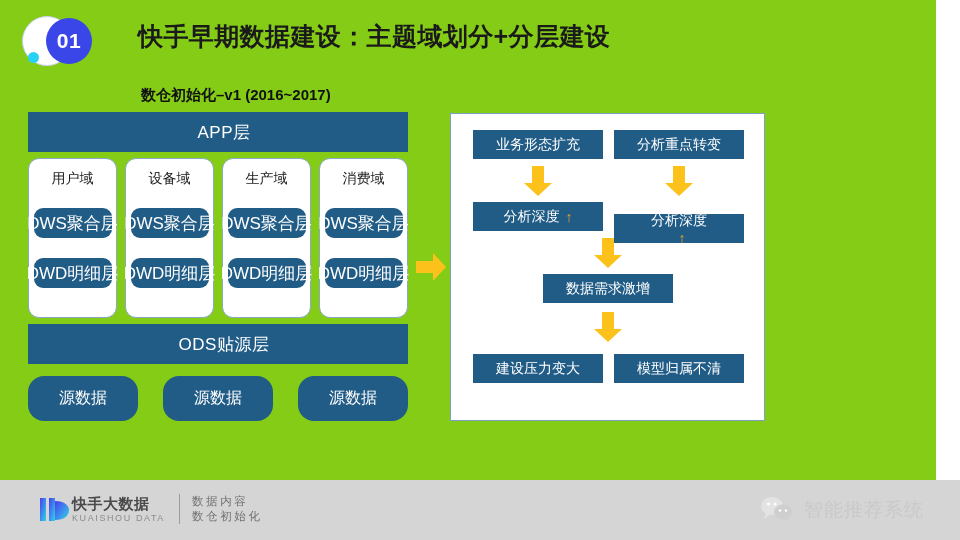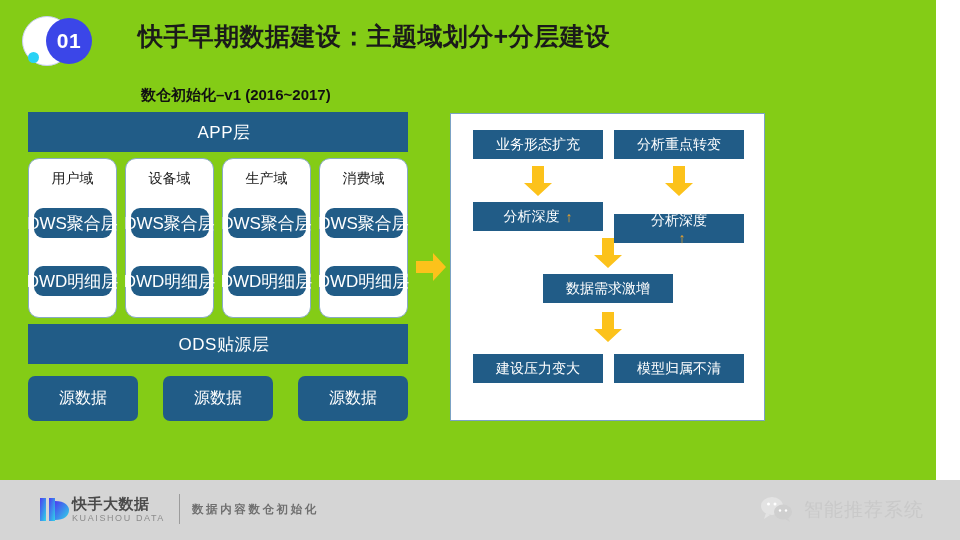--- a/index.html
+++ b/index.html
@@ -62,28 +62,28 @@
     padding-top: 11px;
   }
   .domain-title { font-size: 14px; color: #1a1a1a; }
   .sub-box {
     width: 78px; height: 30px; background: #215c87; border-radius: 9px;
     color: #ffffff; font-size: 17px;
     display: flex; align-items: center; justify-content: center;
     white-space: nowrap;
   }
   .sub-dws { margin-top: 20px; }
-  .sub-dwd { margin-top: 28px; }
+  .sub-dwd { margin-top: 20px; }
 
   #source-row {
     position: absolute; left: 0; top: 290px; width: 380px; height: 45px;
     display: flex; justify-content: space-between;
   }
   .source-box {
-    width: 110px; height: 45px; background: #215c87; border-radius: 7px;
+    width: 110px; height: 45px; background: #215c87; border-radius: 16px;
     color: #ffffff; font-size: 16px;
     display: flex; align-items: center; justify-content: center;
   }
 
   
   #mid-arrow { position: absolute; left: 414px; top: 250px; width: 34px; height: 34px; }
 
   
   #right-panel {
     position: absolute; left: 450px; top: 113px; width: 315px; height: 308px;
@@ -114,21 +114,21 @@
   #footer {
     position: absolute; left: 0; top: 480px; width: 960px; height: 60px;
     background: #d5d5d5;
   }
   #logo-group { position: absolute; left: 38px; top: 12px; display: flex; align-items: center; }
   #logo-mark { width: 34px; height: 34px; }
   #logo-text { margin-left: 0; display: flex; flex-direction: column; justify-content: center; }
   #logo-cn { font-size: 15px; font-weight: 700; color: #4a4a4a; letter-spacing: .5px; line-height: 17px; }
   #logo-en { font-size: 9px; color: #8c8c8c; letter-spacing: 1.6px; line-height: 12px; }
   #logo-div { width: 1px; height: 30px; background: #9c9c9c; margin: 0 12px 0 14px; }
-  #logo-sub { display: flex; flex-direction: row; justify-content: center; font-weight: bold; }
+  #logo-sub { display: flex; flex-direction: column; justify-content: center; }
   .logo-sub-line { font-size: 11.5px; color: #6f6f6f; letter-spacing: 2.6px; line-height: 15px; }
 
   #wechat-group { position: absolute; right: 36px; top: 16px; display: flex; align-items: center; }
   #wechat-icon { width: 34px; height: 27px; }
   #wechat-label { margin-left: 10px; font-size: 19px; color: #c9c9c9; letter-spacing: 1px; }
 </style>
 </head>
 <body>
 
 <div id="slide">

